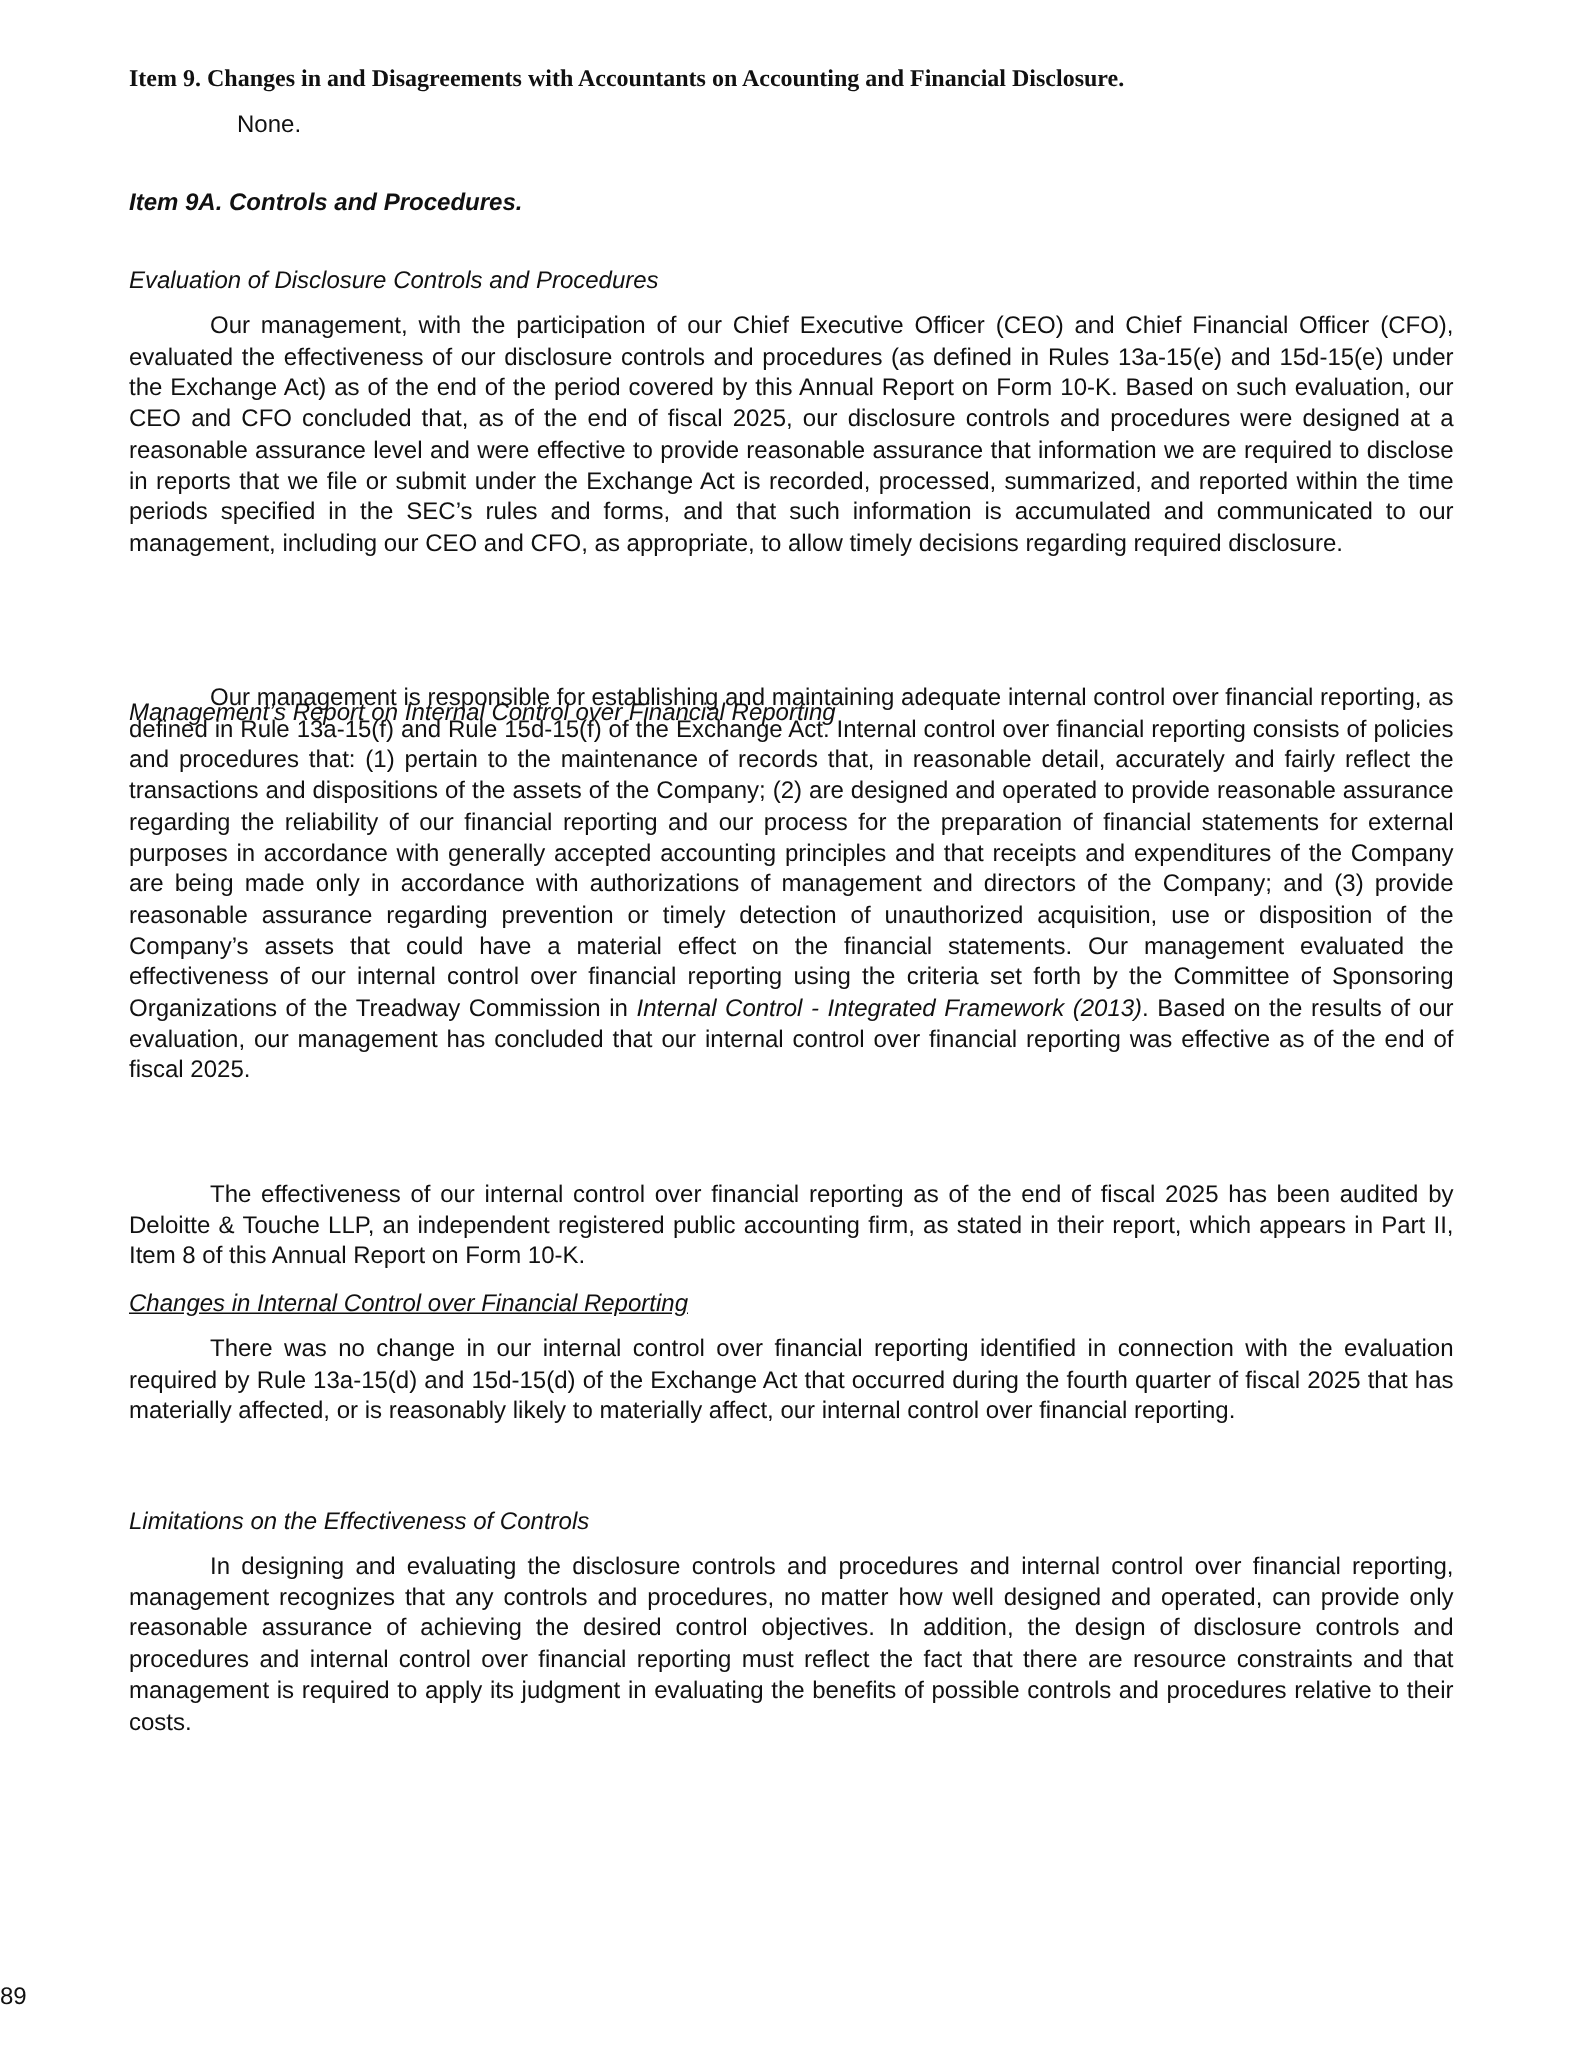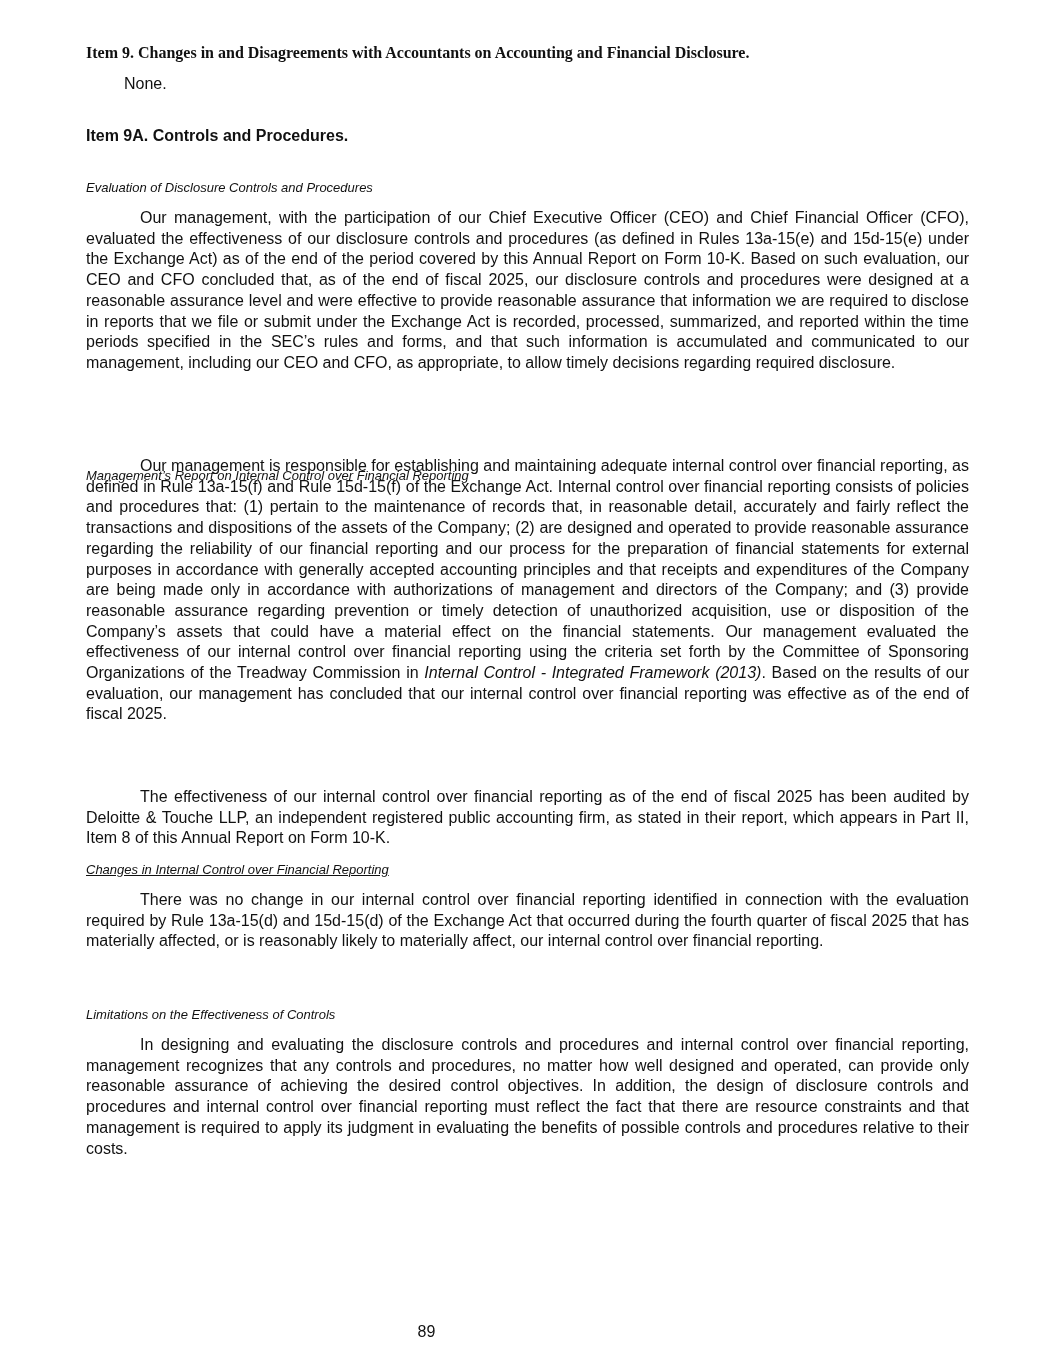--- a/index.html
+++ b/index.html
@@ -26,60 +26,59 @@
       left: 0;
       font-weight: bold;
       font-size: 16px;
       line-height: 20px;
       white-space: nowrap;
     }
     .sub-heading {
       position: absolute;
       left: 0;
       font-style: italic;
-      font-size: 13px;
+      font-size: 16px;
       line-height: 20px;
       white-space: nowrap;
     }
     .para {
       position: absolute;
       left: 0;
       width: 883px;
       font-size: 16px;
       line-height: 20.7px;
       text-align: justify;
       text-indent: 54px;
       margin: 0;
     }
     .none-text {
       position: absolute;
-      left: 38px;
+      left: 72px;
       font-size: 16px;
       line-height: 20px;
     }
     .page-number {
       position: absolute;
       left: 0;
       width: 853px;
       top: 1322px;
-      text-align: center;
       font-size: 16px;
       line-height: 20px;
     }
     em { font-style: italic; }
   </style>
 </head>
 <body>
 
 <div class="page">
 
   <div class="item-heading" style="top:43px;font-family:Liberation Serif, serif;">Item 9. Changes in and Disagreements with Accountants on Accounting and Financial Disclosure.</div>
   <div class="none-text" style="top:74px;">None.</div>
 
-  <div class="item-heading" style="top:126px;">Item 9A. Controls and Procedures.</div>
+  <div class="item-heading" style="top:126px;font-style:italic;">Item 9A. Controls and Procedures.</div>
 
   <div class="sub-heading" style="top:178px;">Evaluation of Disclosure Controls and Procedures</div>
   <p class="para" style="top:208px;">Our management, with the participation of our Chief Executive Officer (CEO) and Chief Financial Officer (CFO), evaluated the effectiveness of our disclosure controls and procedures (as defined in Rules 13a-15(e) and 15d-15(e) under the Exchange Act) as of the end of the period covered by this Annual Report on Form 10-K. Based on such evaluation, our CEO and CFO concluded that, as of the end of fiscal 2025, our disclosure controls and procedures were designed at a reasonable assurance level and were effective to provide reasonable assurance that information we are required to disclose in reports that we file or submit under the Exchange Act is recorded, processed, summarized, and reported within the time periods specified in the SEC’s rules and forms, and that such information is accumulated and communicated to our management, including our CEO and CFO, as appropriate, to allow timely decisions regarding required disclosure.</p>
 
   <div class="sub-heading" style="top:426px;margin-top:40px;">Management’s Report on Internal Control over Financial Reporting</div>
   <p class="para" style="top:456px;"><span>Our management is responsible for establishing and maintaining adequate internal control over financial reporting, as defined in Rule 13a-15(f) and Rule 15d-15(f) of the Exchange Act. Internal control over financial reporting consists of policies and procedures that: (1) pertain to the maintenance of records that, in reasonable detail, accurately and fairly reflect the transactions and dispositions of the assets of the Company; (2) are designed and operated to provide reasonable assurance regarding the reliability of our financial reporting and our process for the preparation of financial statements for external purposes in accordance with generally accepted accounting principles and that receipts and expenditures of the Company are being made only in accordance with authorizations of management and directors of the Company; and (3) provide reasonable assurance regarding prevention or timely detection of unauthorized acquisition, use or disposition of the Company’s assets that could have a material effect on the financial statements. Our management evaluated the effectiveness of our internal control over financial reporting using the criteria set forth by the Committee of Sponsoring Organizations of the Treadway Commission in </span><em>Internal Control - Integrated Framework (2013)</em><span>. Based on the results of our evaluation, our management has concluded that our internal control over financial reporting was effective as of the end of fiscal 2025.</span></p>
   <p class="para" style="top:787px;">The effectiveness of our internal control over financial reporting as of the end of fiscal 2025 has been audited by Deloitte &amp; Touche LLP, an independent registered public accounting firm, as stated in their report, which appears in Part II, Item 8 of this Annual Report on Form 10-K.</p>
 
   <div class="sub-heading" style="top:860px;text-decoration:underline;">Changes in Internal Control over Financial Reporting</div>
   <p class="para" style="top:890px;">There was no change in our internal control over financial reporting identified in connection with the evaluation required by Rule 13a-15(d) and 15d-15(d) of the Exchange Act that occurred during the fourth quarter of fiscal 2025 that has materially affected, or is reasonably likely to materially affect, our internal control over financial reporting.</p>

